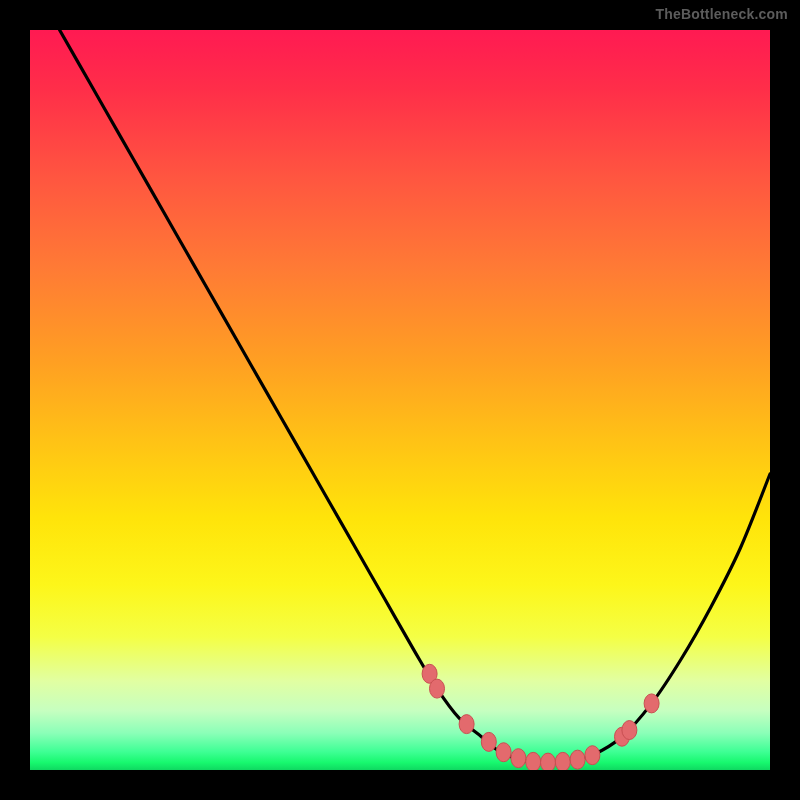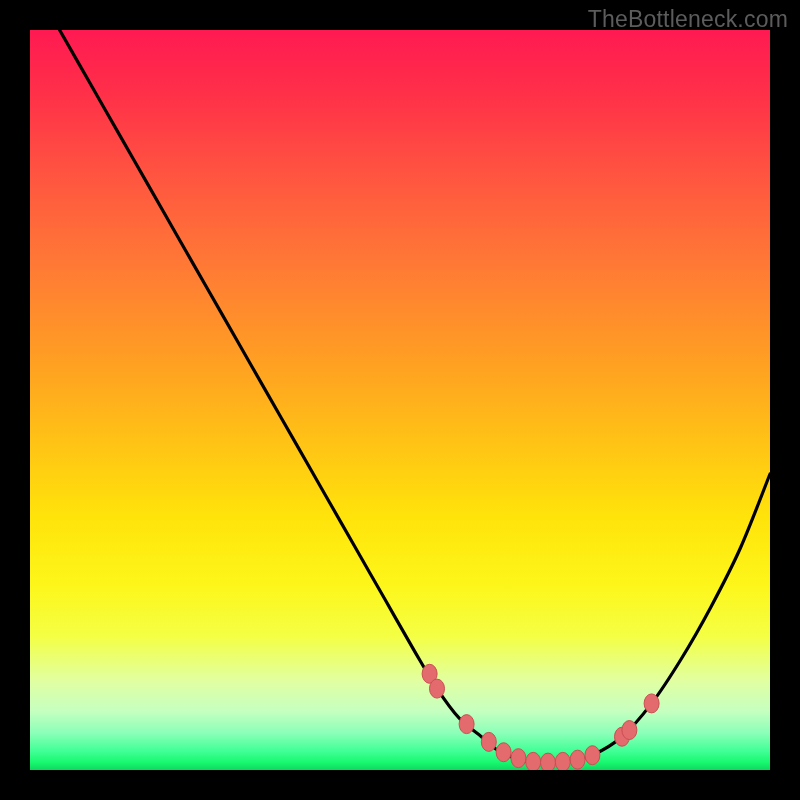--- a/index.html
+++ b/index.html
@@ -8,22 +8,22 @@
     position: relative;
     width: 800px;
     height: 800px;
     background: #000;
   }
   .watermark {
     position: absolute;
     top: 6px;
     right: 12px;
     font-family: Arial, Helvetica, sans-serif;
-    font-size: 23px;
-    font-weight: 400;
+    font-size: 14px;
+    font-weight: 700;
     color: #5c5c5c;
     letter-spacing: 0.2px;
     z-index: 10;
   }
   .plot {
     position: absolute;
     left: 30px;
     top: 30px;
     width: 740px;
     height: 740px;

